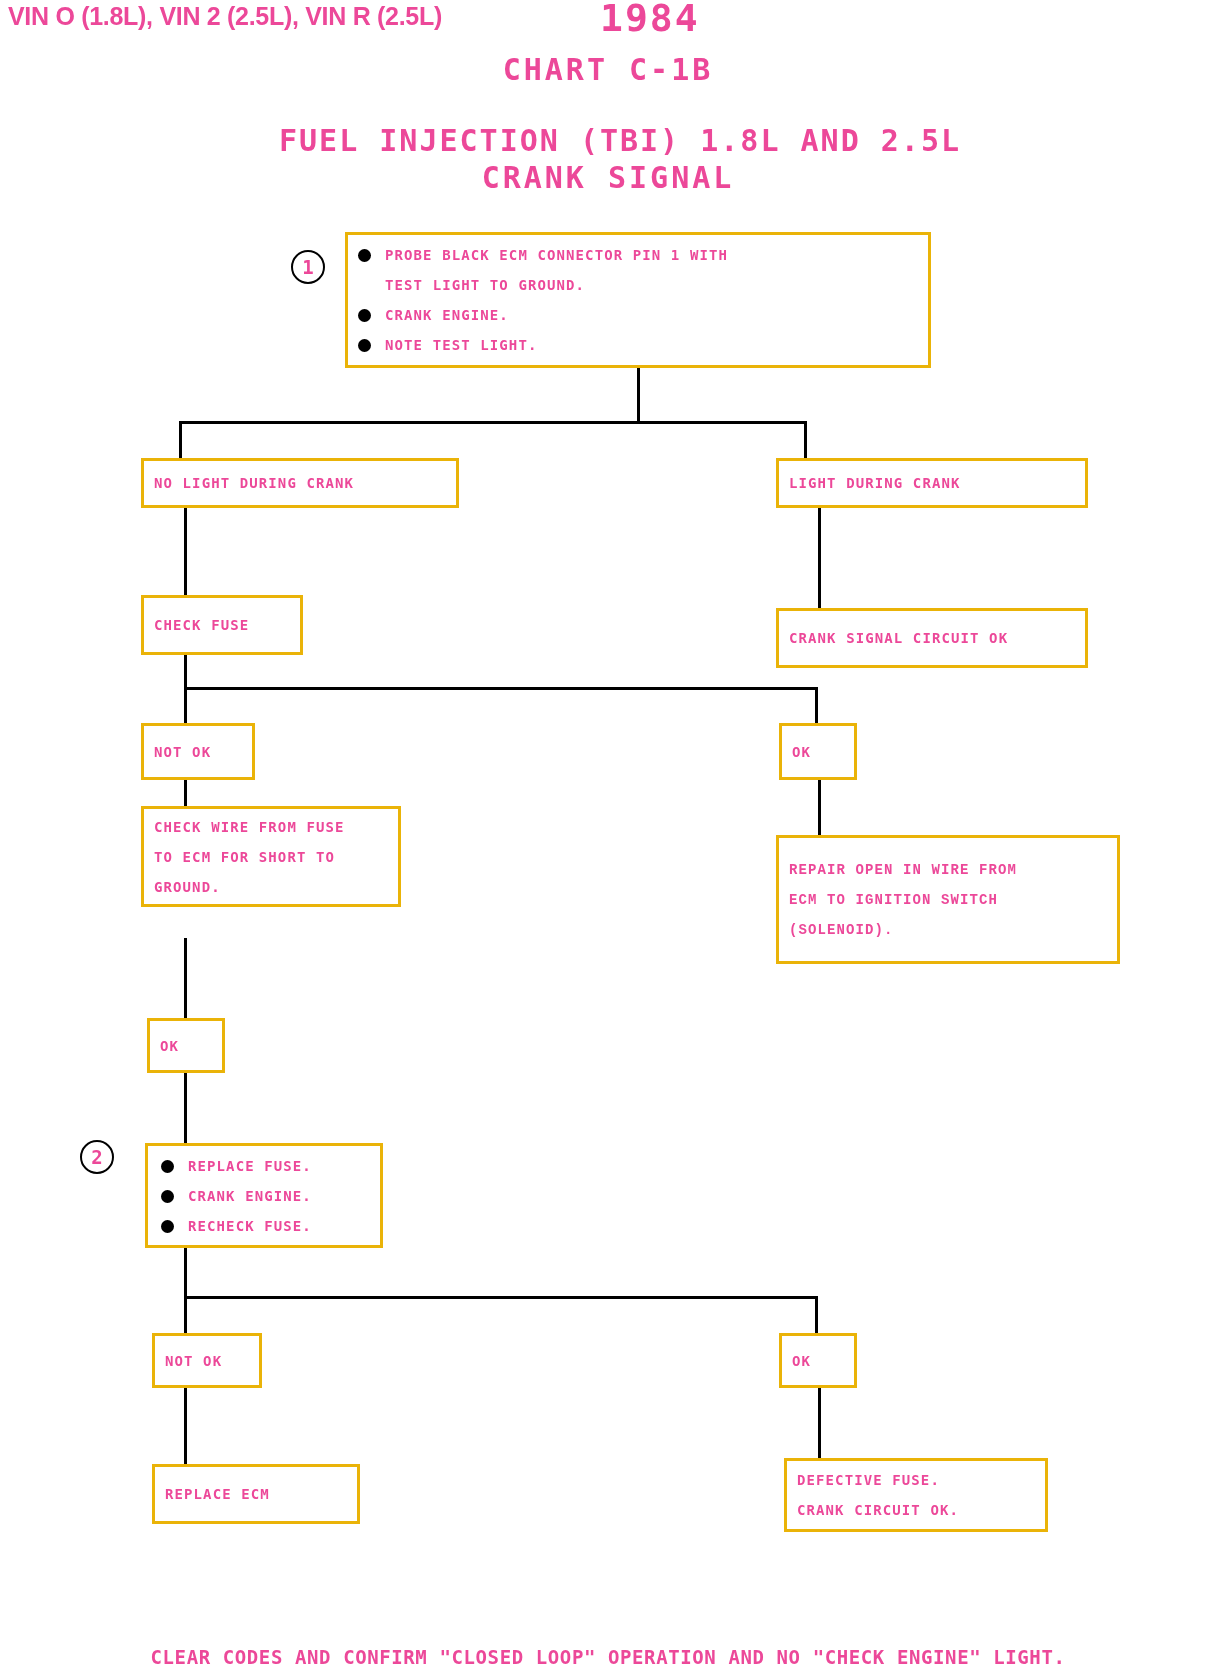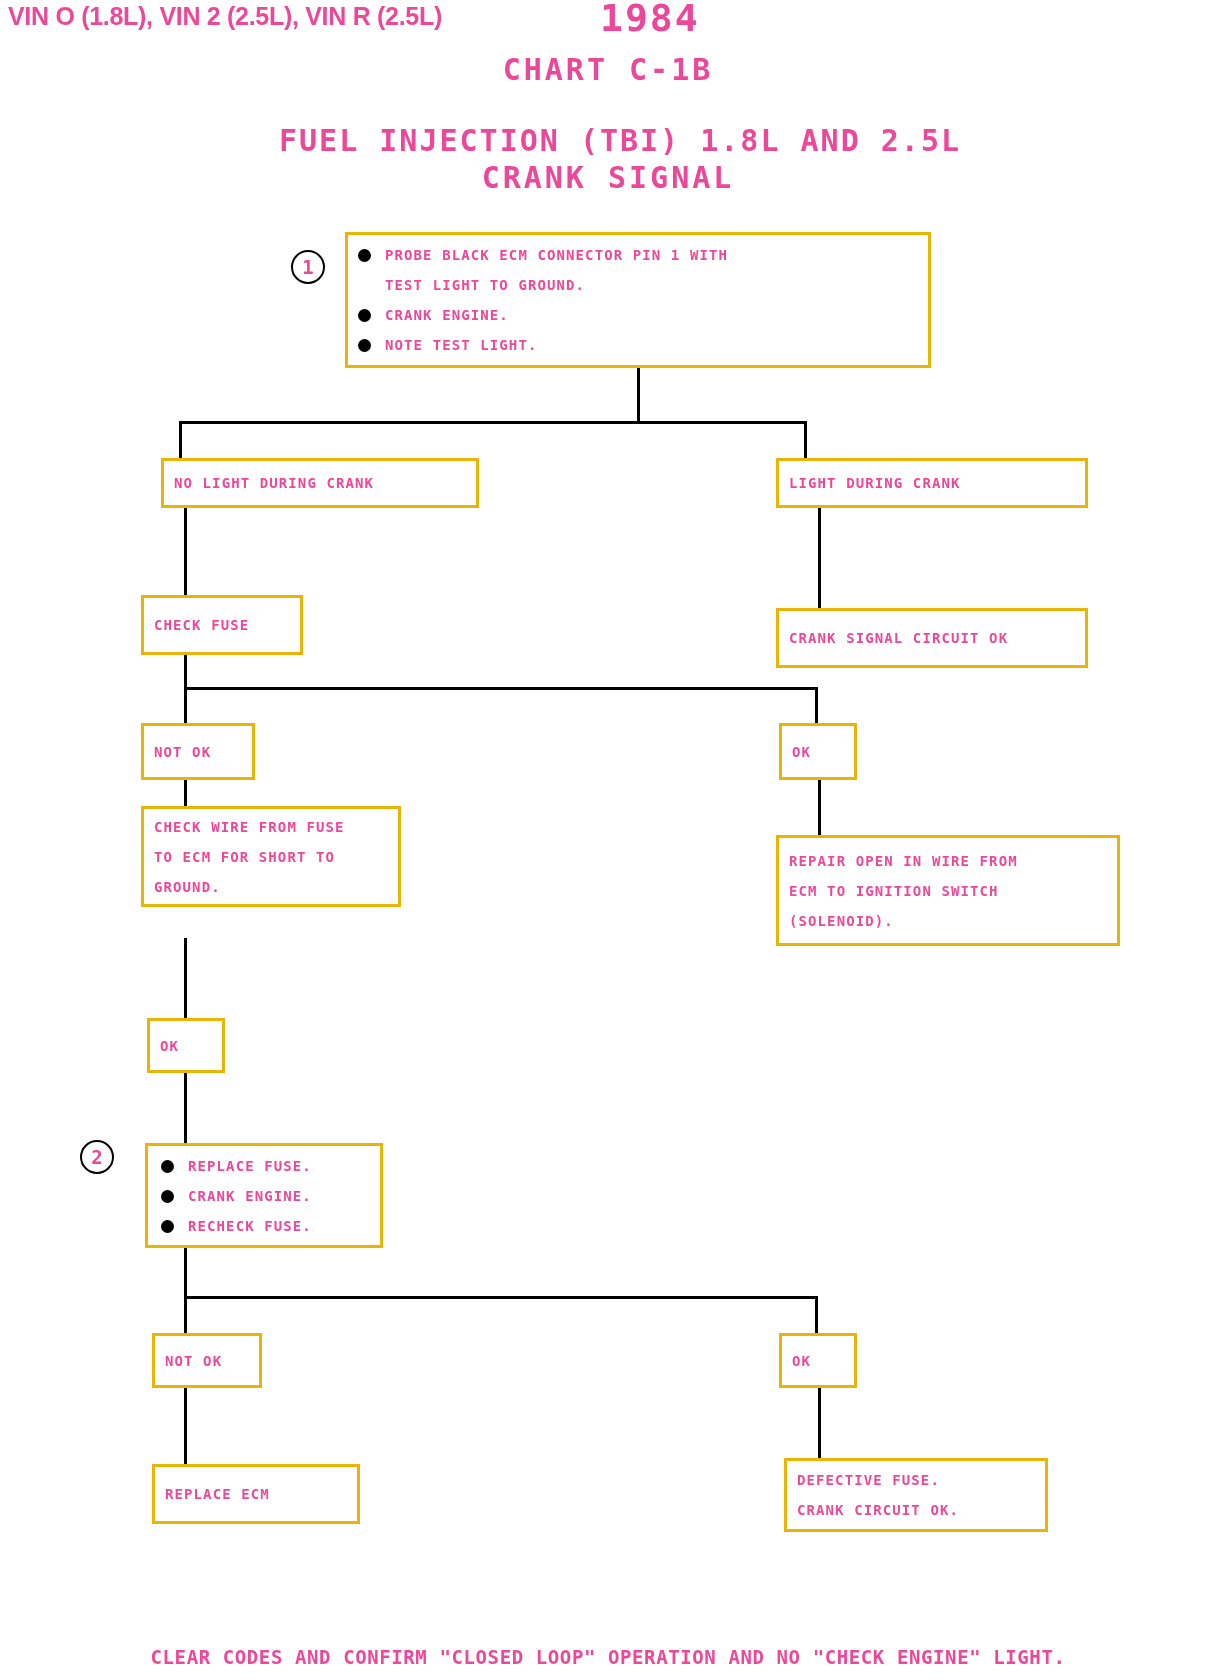--- a/index.html
+++ b/index.html
@@ -179,21 +179,21 @@
     <div class="bullet-row">
       <span class="bullet-dot"></span>
       <span class="bullet-text">CRANK ENGINE.</span>
     </div>
     <div class="bullet-row">
       <span class="bullet-dot"></span>
       <span class="bullet-text">NOTE TEST LIGHT.</span>
     </div>
   </div>
 
-  <div class="box" style="left:141px; top:458px; width:318px; height:50px;margin-left:20px;">
+  <div class="box" style="left:141px; top:458px; width:318px; height:50px;">
     <div class="box-line">NO LIGHT DURING CRANK</div>
   </div>
   <div class="box" style="left:776px; top:458px; width:312px; height:50px;">
     <div class="box-line">LIGHT DURING CRANK</div>
   </div>
 
   <div class="box" style="left:141px; top:595px; width:162px; height:60px;">
     <div class="box-line">CHECK FUSE</div>
   </div>
   <div class="box" style="left:776px; top:608px; width:312px; height:60px;">
@@ -205,21 +205,21 @@
   </div>
   <div class="box" style="left:779px; top:723px; width:78px; height:57px;">
     <div class="box-line">OK</div>
   </div>
 
   <div class="box" style="left:141px; top:806px; width:260px; height:101px;">
     <div class="box-line">CHECK WIRE FROM FUSE</div>
     <div class="box-line">TO ECM FOR SHORT TO</div>
     <div class="box-line">GROUND.</div>
   </div>
-  <div class="box" style="left:776px; top:835px; width:344px; height:111px;">
+  <div class="box" style="left:776px; top:835px; width:344px; height:129px;font-family:Liberation Mono, monospace;">
     <div class="box-line">REPAIR OPEN IN WIRE FROM</div>
     <div class="box-line">ECM TO IGNITION SWITCH</div>
     <div class="box-line">(SOLENOID).</div>
   </div>
 
   <div class="box" style="left:147px; top:1018px; width:78px; height:55px;">
     <div class="box-line">OK</div>
   </div>
 
   <div class="step-circle" style="left:80px; top:1140px;">

